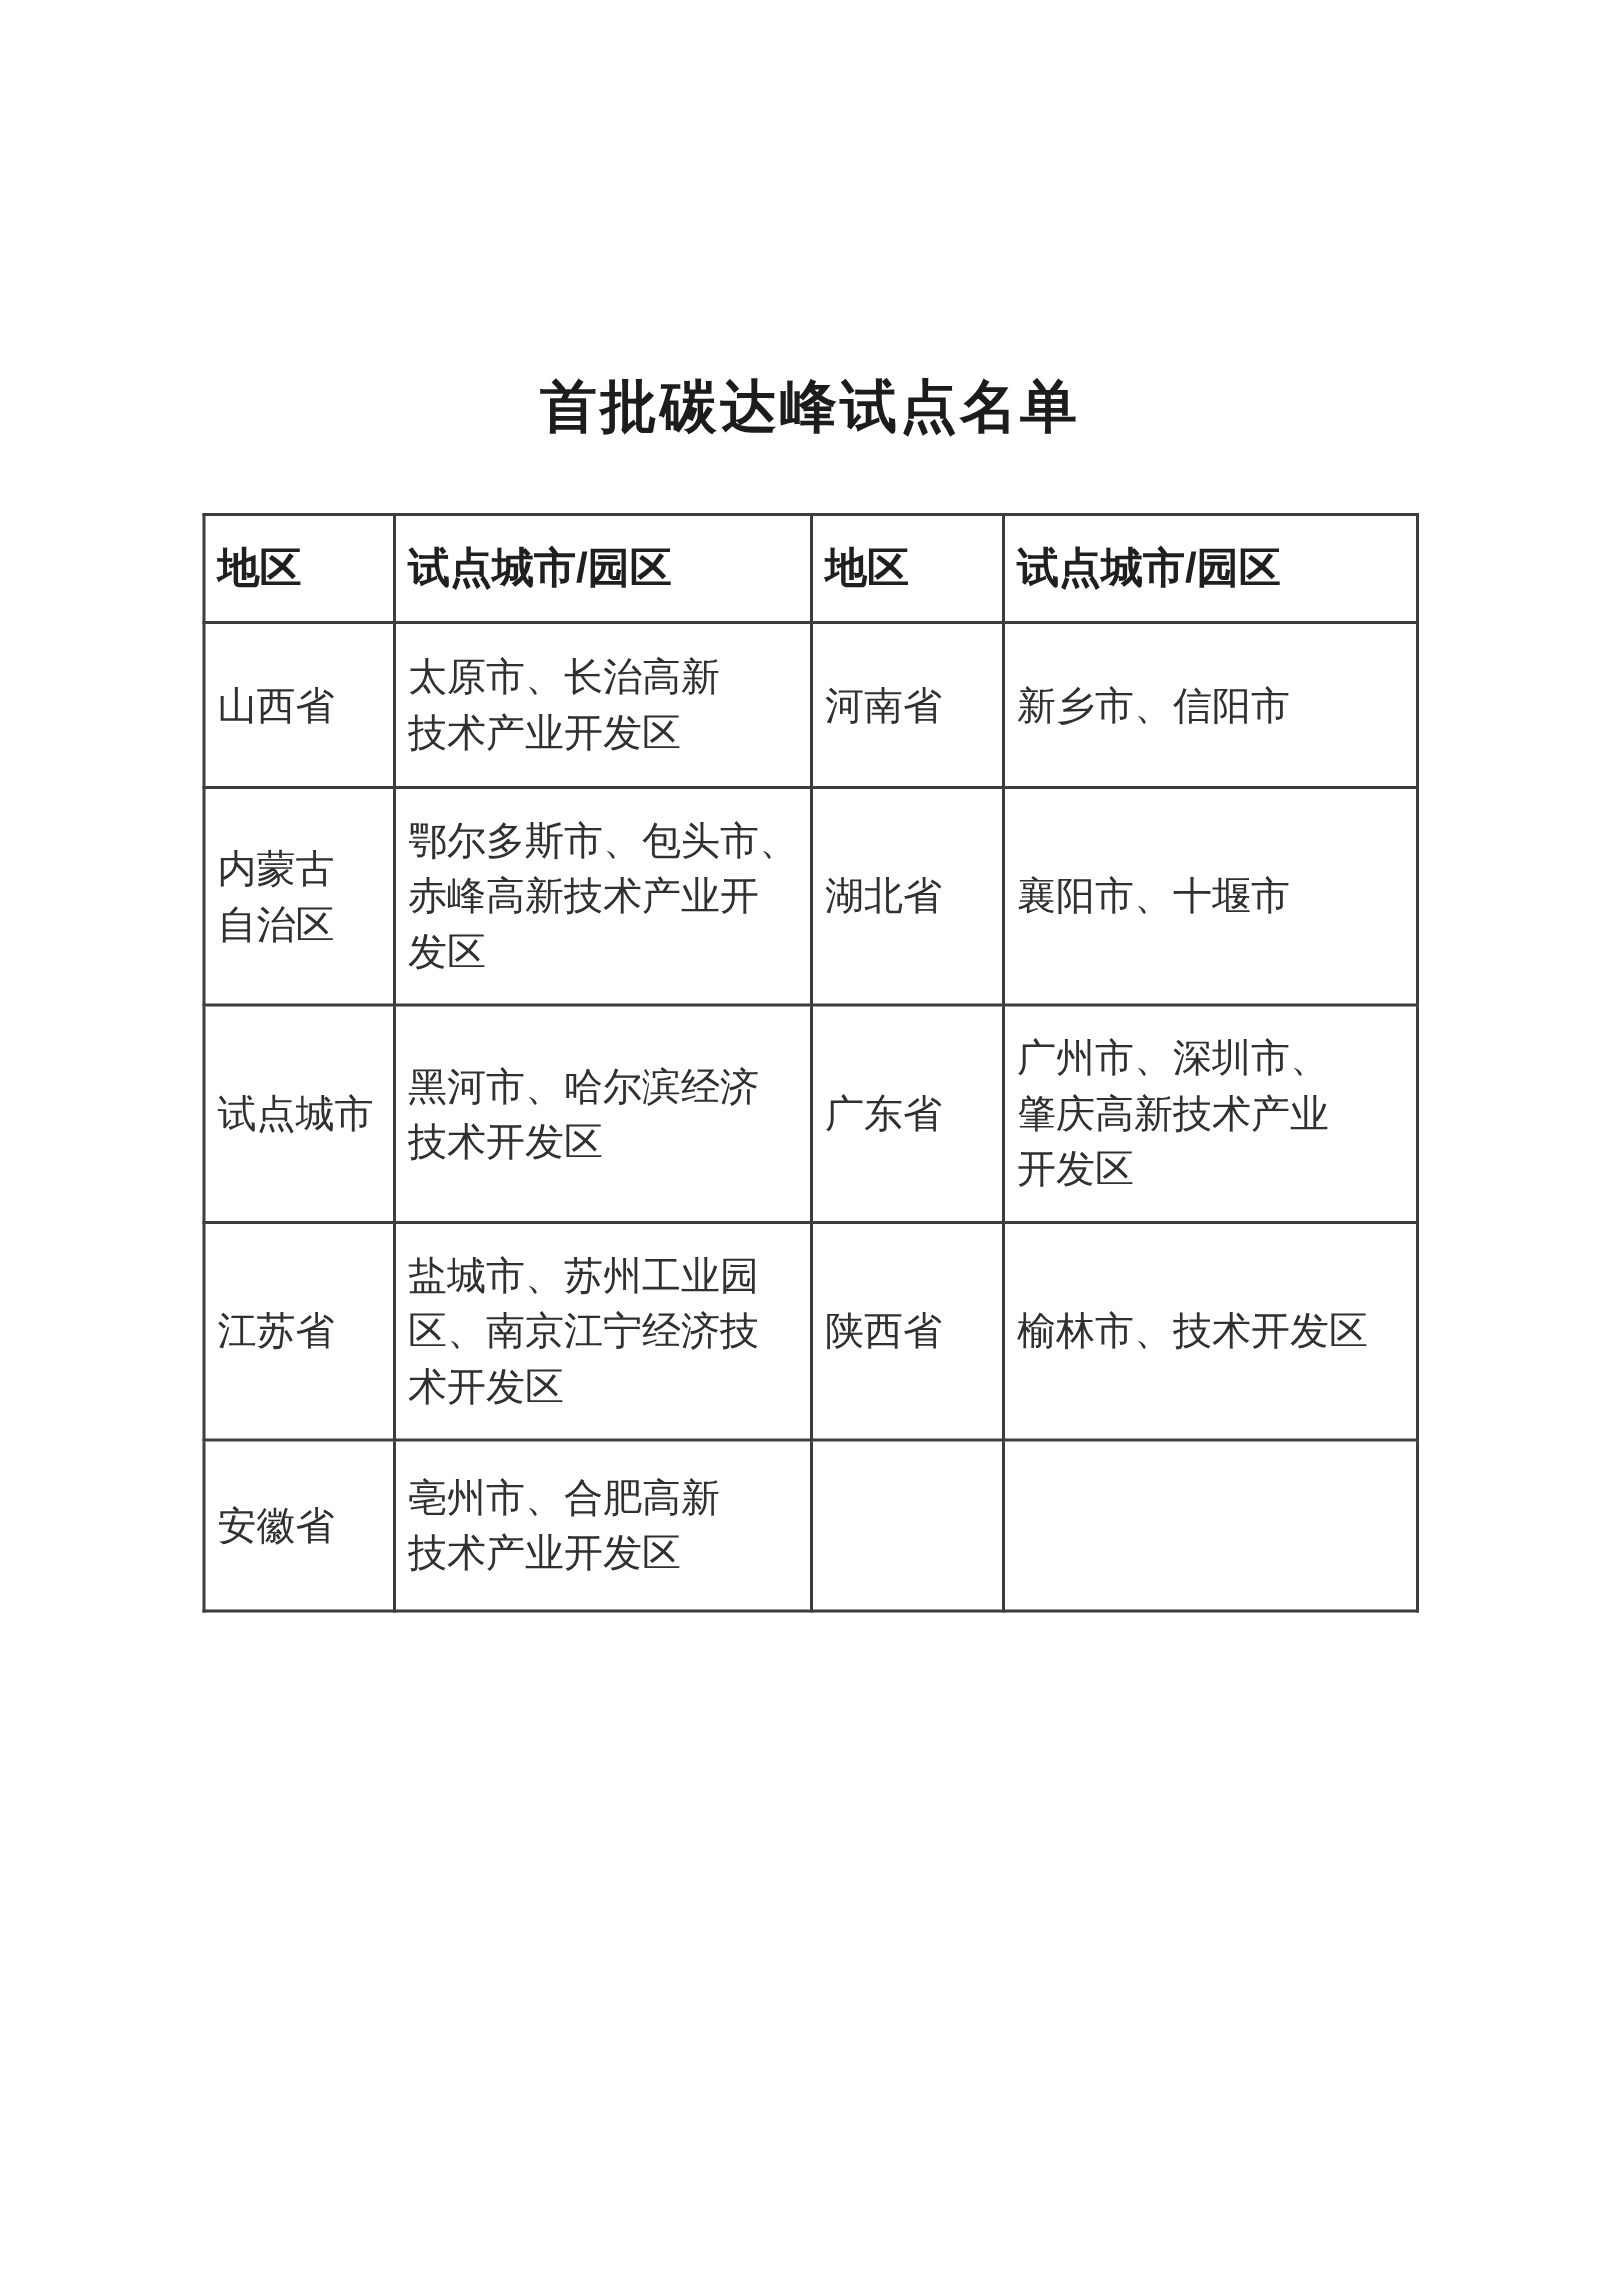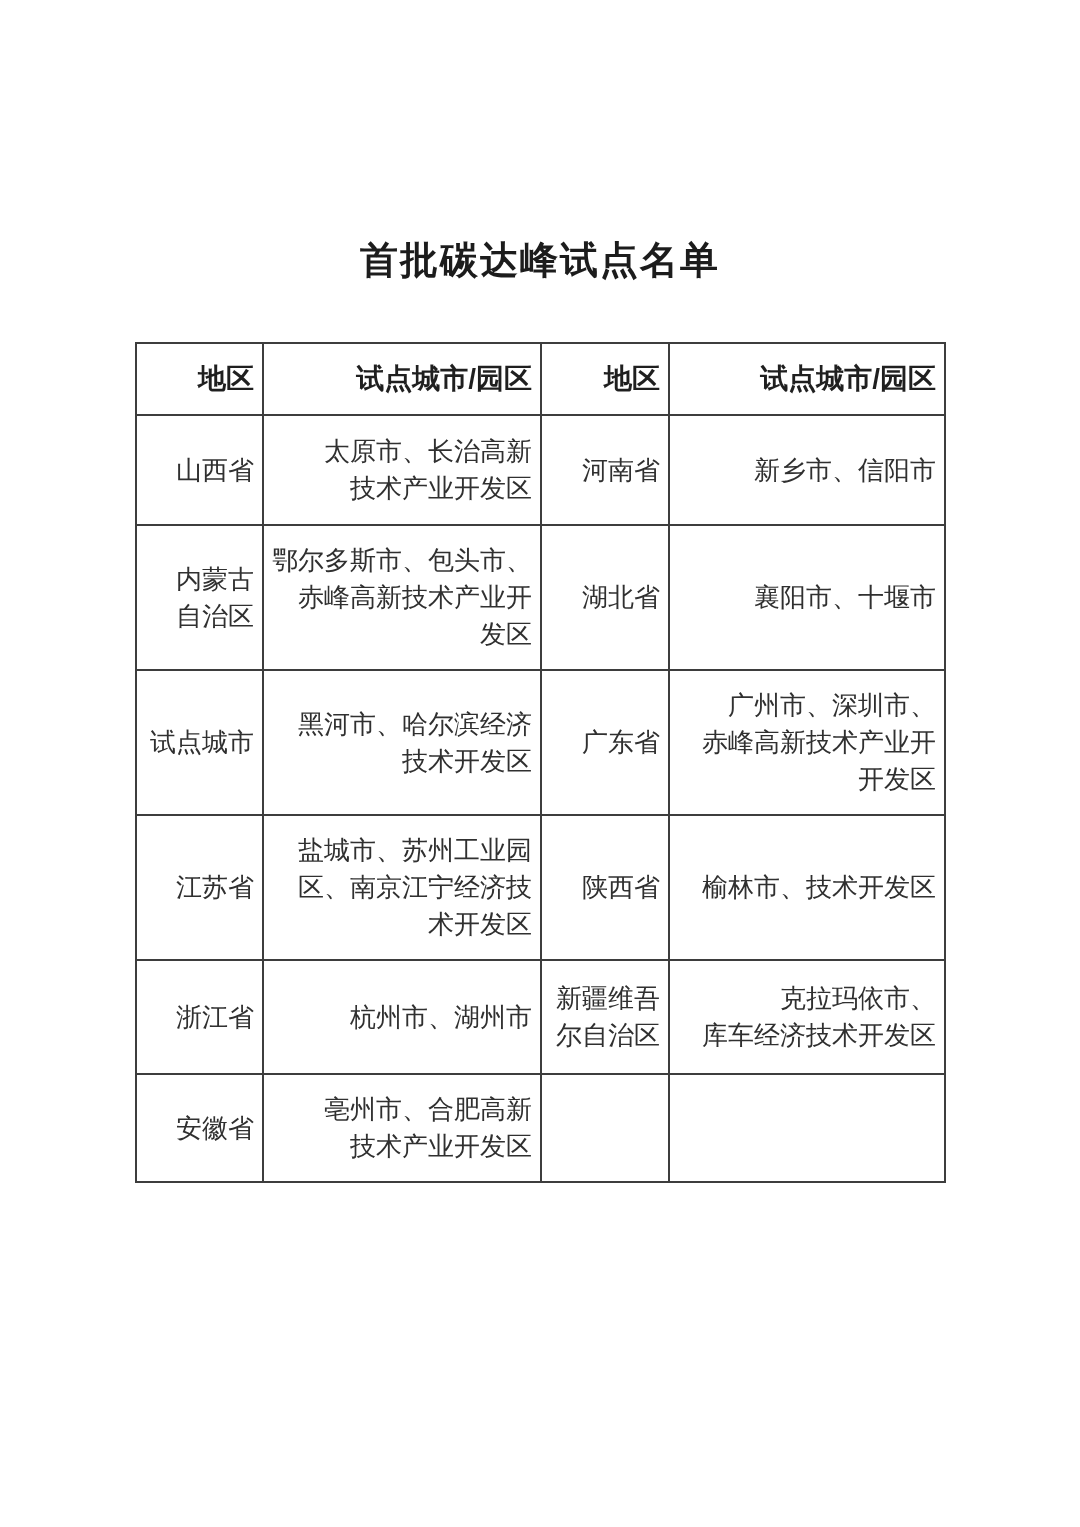--- a/index.html
+++ b/index.html
@@ -10,21 +10,21 @@
     width: 1080px;
     height: 1527px;
     background: #ffffff;
     position: relative;
     font-family: "Liberation Serif", serif;
     color: #2a2a2a;
     overflow: hidden;
   }
   .doc-title {
     position: absolute;
-    top: 232px;
+    top: 244px;
     left: 0;
     width: 1080px;
     margin: 0;
     text-align: center;
     font-family: "Liberation Serif", serif;
     font-size: 38px;
     line-height: 56px;
     font-weight: 700;
     letter-spacing: 2px;
     color: #1c1c1c;
@@ -36,21 +36,21 @@
     width: 809px;
     border-collapse: collapse;
     table-layout: fixed;
   }
   .pilot-table col.c-region-a { width: 127px; }
   .pilot-table col.c-pilot-a  { width: 278px; }
   .pilot-table col.c-region-b { width: 128px; }
   .pilot-table col.c-pilot-b  { width: 276px; }
   .pilot-table th, .pilot-table td {
     border: 2px solid #3d3d3d;
-    text-align: right;
+    text-align: left;
     vertical-align: middle;
     padding: 16px 8px;
     white-space: pre-line;
     overflow: hidden;
   }
   .pilot-table th {
     font-family: "Liberation Sans", sans-serif;
     font-size: 28px;
     font-weight: 700;
     color: #1f1f1f;
@@ -106,38 +106,30 @@
 发区</td>
       <td>湖北省</td>
       <td>襄阳市、十堰市</td>
     </tr>
     <tr>
       <td>试点城市</td>
       <td>黑河市、哈尔滨经济
 技术开发区</td>
       <td>广东省</td>
       <td>广州市、深圳市、
-赤峰高新技术产业开
+肇庆高新技术产业
 开发区</td>
     </tr>
     <tr>
       <td>江苏省</td>
       <td>盐城市、苏州工业园
 区、南京江宁经济技
 术开发区</td>
       <td>陕西省</td>
       <td>榆林市、技术开发区</td>
-    </tr>
-    <tr>
-      <td>浙江省</td>
-      <td>杭州市、湖州市</td>
-      <td>新疆维吾
-尔自治区</td>
-      <td>克拉玛依市、
-库车经济技术开发区</td>
     </tr>
     <tr>
       <td>安徽省</td>
       <td>亳州市、合肥高新
 技术产业开发区</td>
       <td></td>
       <td></td>
     </tr>
   </tbody>
 </table>

